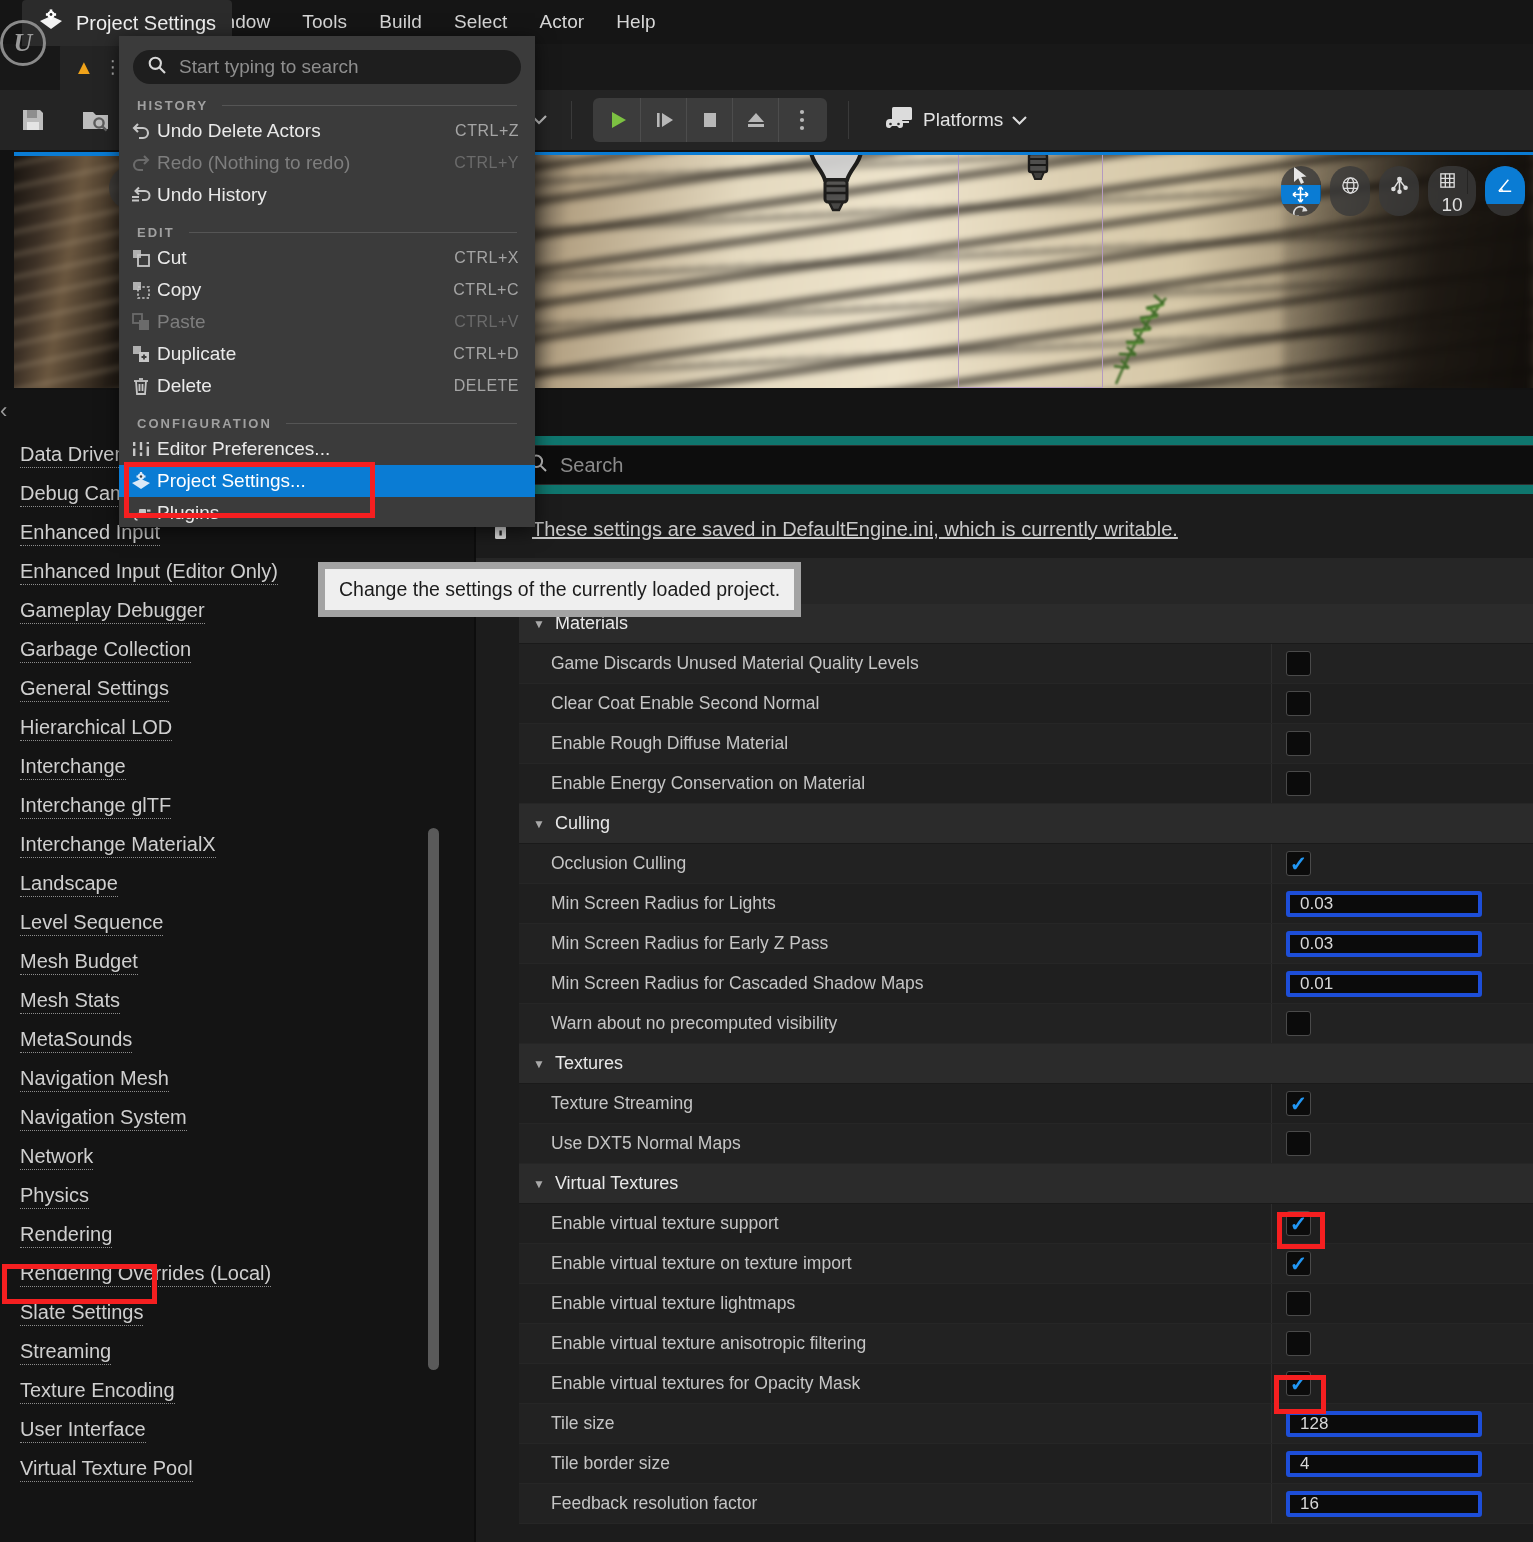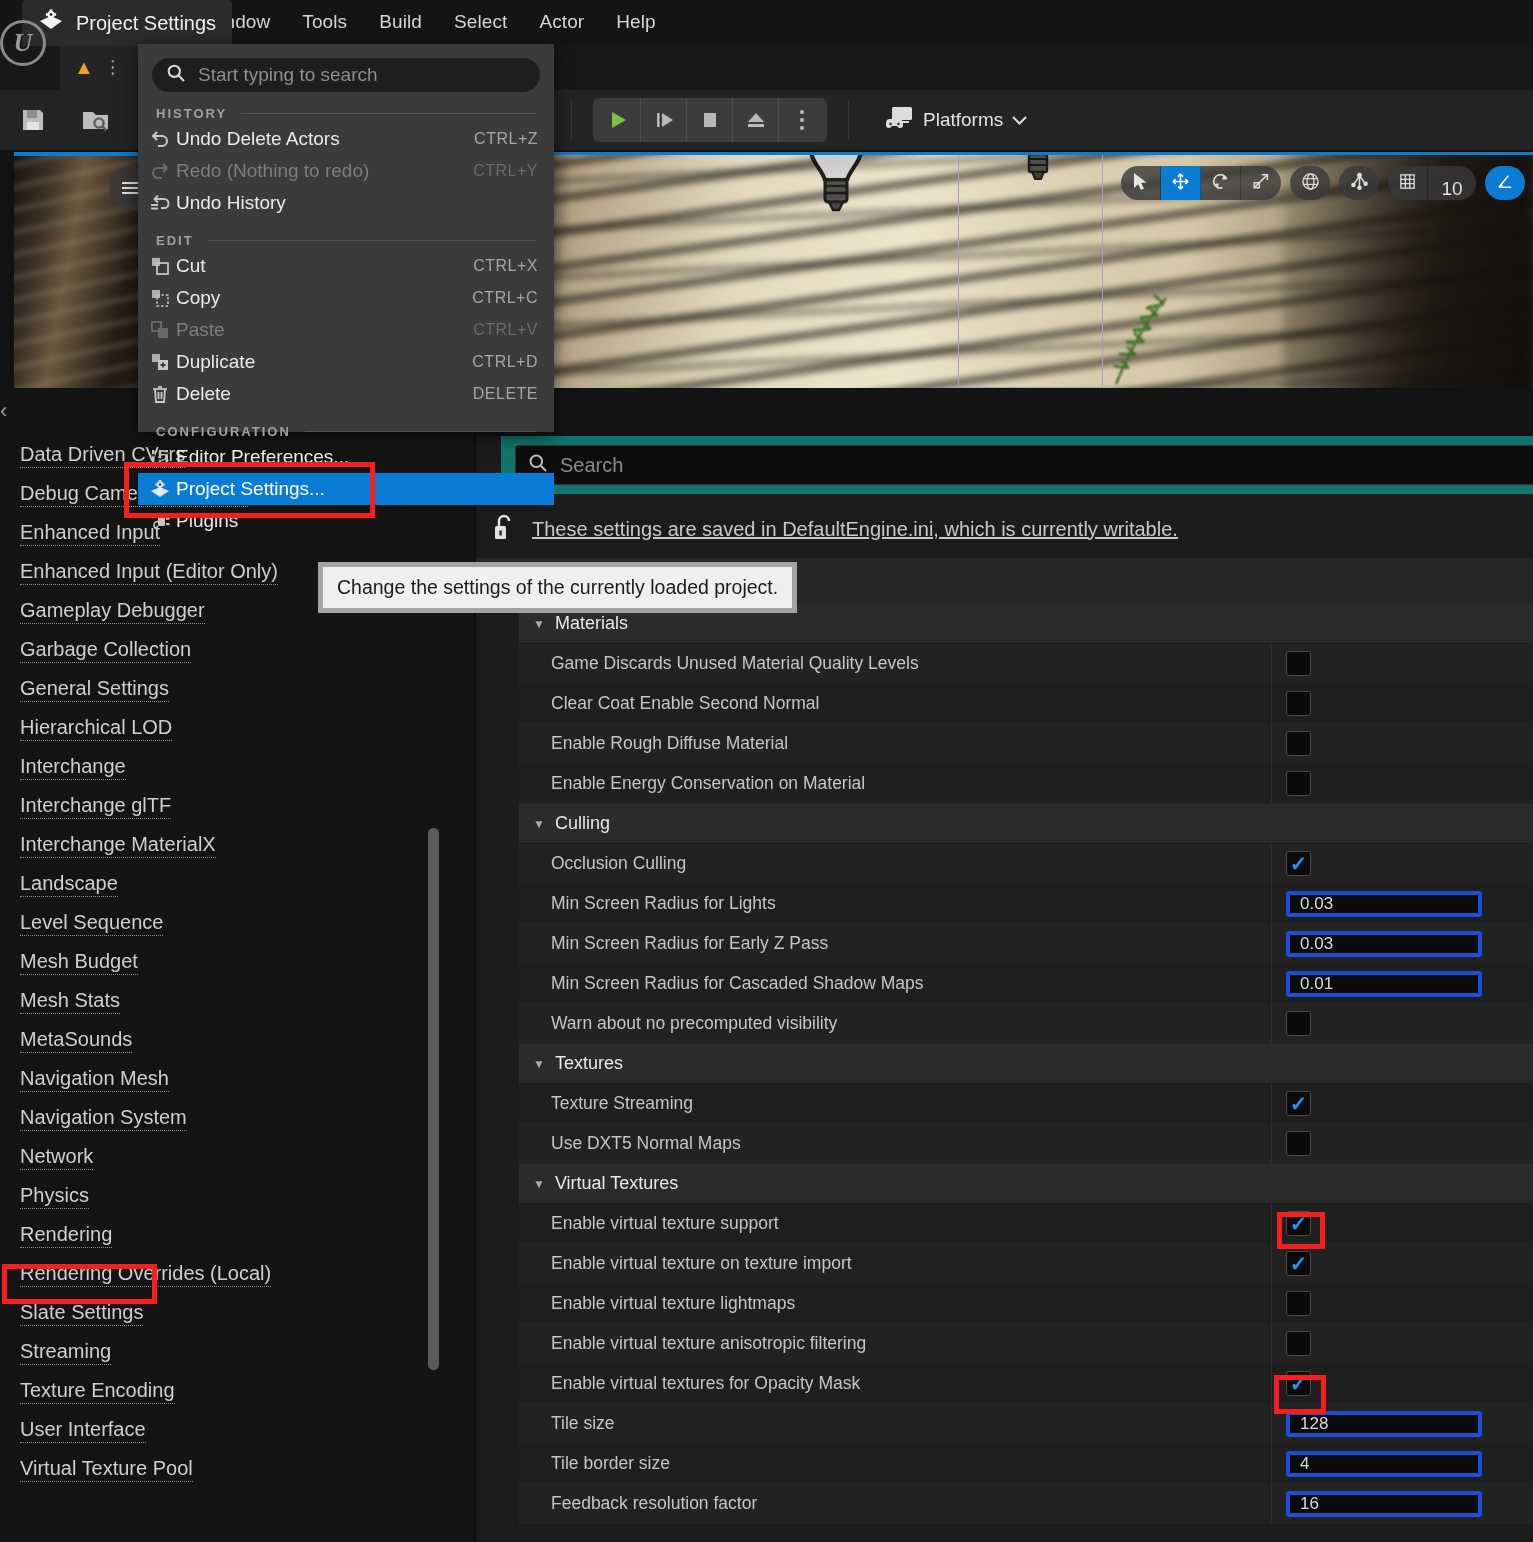--- a/index.html
+++ b/index.html
@@ -116,23 +116,23 @@
   }
   .vp-topline {
     position: absolute; left: 0; top: 0; width: 1000px; height: 3px;
     background: #0a7cd4;
   }
   .vp-toolbar {
     position: absolute; right: 8px; top: 14px;
     display: flex; align-items: center; gap: 0px;
   }
   .vp-grp {
-    display: flex; align-items: flex-end;
+    display: flex; align-items: flex-start;
     background: #3a3a3acc; border-radius: 20px; overflow: hidden;
-    margin-right: 9px; height: 34px;
+    margin-right: 9px; height: 50px; flex-direction: column;
   }
   .vp-b {
     width: 40px; height: 38px;
     display: flex; align-items: center; justify-content: center;
     color: #d8d8d8; font-size: 17px;
     border-right: 1px solid #00000044;
   }
   .vp-b:last-child { border-right: none; }
   .vp-b.on { background: #0a7cd4; color: #fff; }
   .vp-num { color: #e0e0e0; font-size: 19px; width: 48px; text-align: center; }
@@ -252,26 +252,25 @@
   }
   .numbox {
     width: 196px; height: 26px; border-radius: 3px;
     background: #0b0b0b; border: 4px solid #1d4ed8;
     display: flex; align-items: center; padding-left: 10px;
     color: #d8d8d8; font-size: 17px;
   }
 
   
   .dropdown {
-    position: absolute; left: 119px; top: 44px;
-    width: 416px; height: 388px;
+    position: absolute; left: 119px; top: 36px;
+    width: 416px; height: 491px;
     background: #3b3b3b;
     box-shadow: 0 4px 18px rgba(0,0,0,.6);
     z-index: 40;
-    margin-left: 19px;
   }
   .dd-search {
     margin: 14px 14px 0 14px; height: 34px; border-radius: 17px;
     background: #1e1e1e;
     display: flex; align-items: center; gap: 12px; padding: 0 14px;
   }
   .dd-search .ph { color: #8e8e8e; font-size: 19px; }
   .dd-sec {
     display: flex; align-items: center; gap: 14px;
     margin: 14px 18px 2px 18px;
@@ -299,21 +298,21 @@
 
   
   .redbox {
     position: absolute; border: 5px solid #f51f20; z-index: 55;
     pointer-events: none;
   }
 
   
   .tooltip {
     position: absolute; left: 318px; top: 562px;
-    background: #efefef; border: 5px solid #a3a3a3;
+    background: #efefef; border: 7px solid #a3a3a3;
     padding: 9px 14px;
     color: #1b1b1b; font-size: 19.5px;
     z-index: 70;
   }
 </style>
 </head>
 <body>
 
 <div id="root">
 

